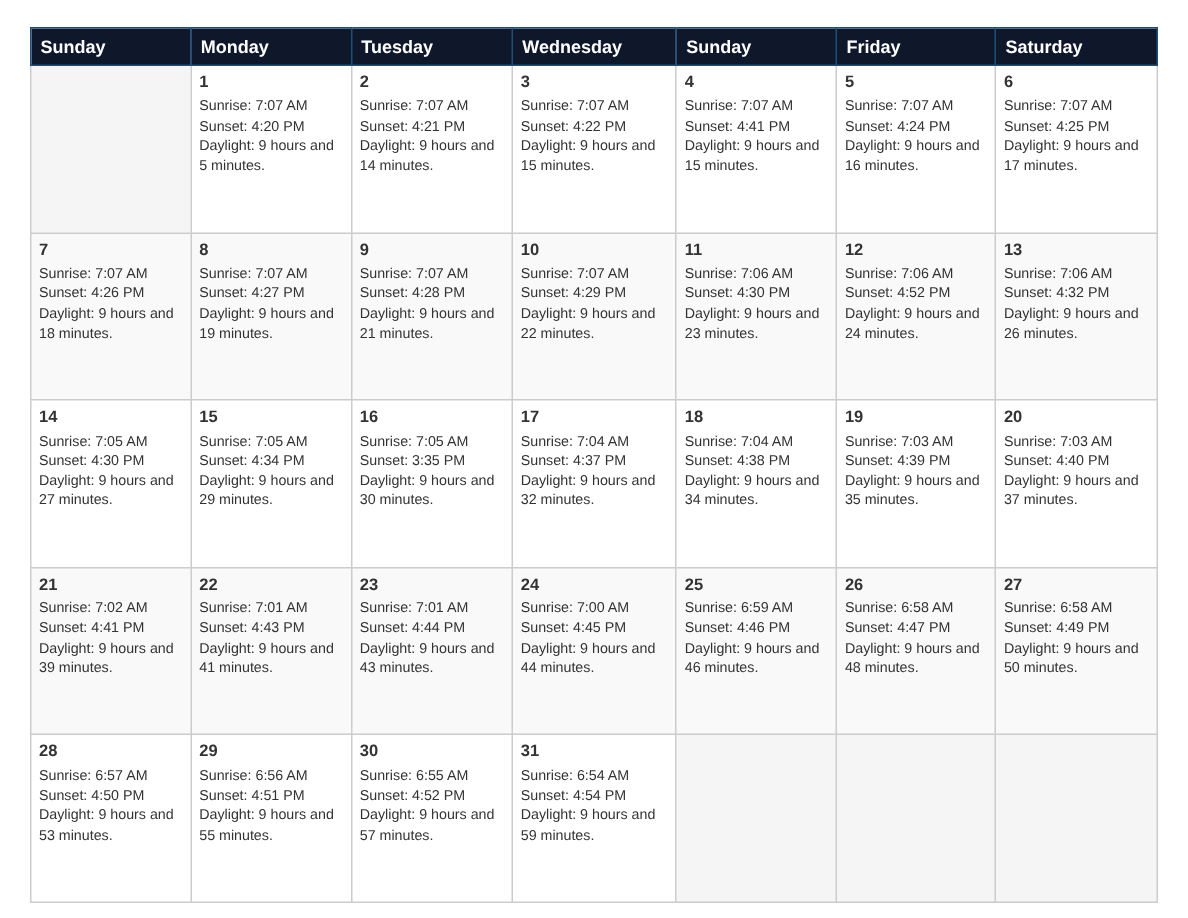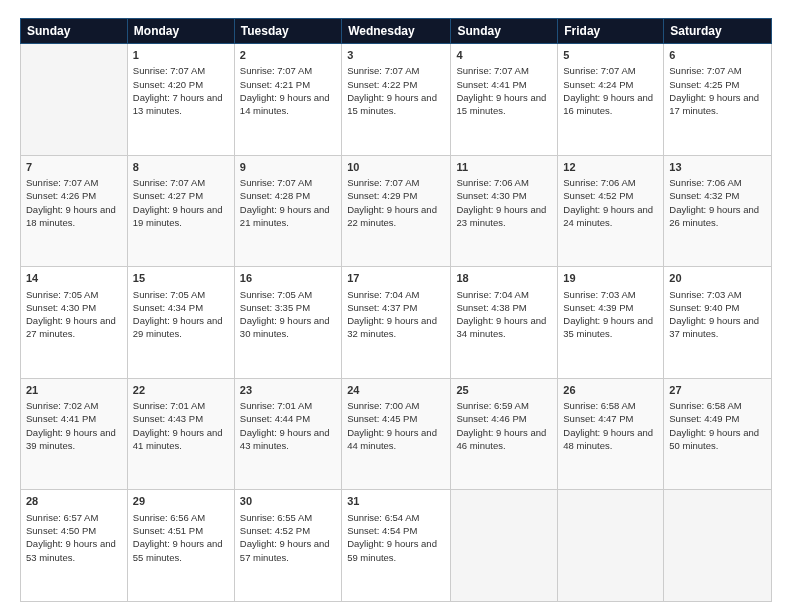--- a/index.html
+++ b/index.html
@@ -109,21 +109,21 @@
         <th>Saturday</th>
       </tr>
     </thead>
     <tbody id="calendar-body">
     <tr>
           <td class="empty-cell"></td>
           <td>
             <span class="day-num">1</span>
             <div>Sunrise: 7:07 AM</div>
             <div>Sunset: 4:20 PM</div>
-            <div>Daylight: 7 hours and 13 minutes.</div>
+            <div>Daylight: 9 hours and 5 minutes.</div>
           </td>
           <td>
             <span class="day-num">2</span>
             <div>Sunrise: 7:07 AM</div>
             <div>Sunset: 4:21 PM</div>
             <div>Daylight: 9 hours and 14 minutes.</div>
           </td>
           <td>
             <span class="day-num">3</span>
             <div>Sunrise: 7:07 AM</div>
@@ -226,21 +226,21 @@
           </td>
           <td>
             <span class="day-num">19</span>
             <div>Sunrise: 7:03 AM</div>
             <div>Sunset: 4:39 PM</div>
             <div>Daylight: 9 hours and 35 minutes.</div>
           </td>
           <td>
             <span class="day-num">20</span>
             <div>Sunrise: 7:03 AM</div>
-            <div>Sunset: 9:40 PM</div>
+            <div>Sunset: 4:40 PM</div>
             <div>Daylight: 9 hours and 37 minutes.</div>
           </td>
         </tr>
         <tr>
           <td>
             <span class="day-num">21</span>
             <div>Sunrise: 7:02 AM</div>
             <div>Sunset: 4:41 PM</div>
             <div>Daylight: 9 hours and 39 minutes.</div>
           </td>

